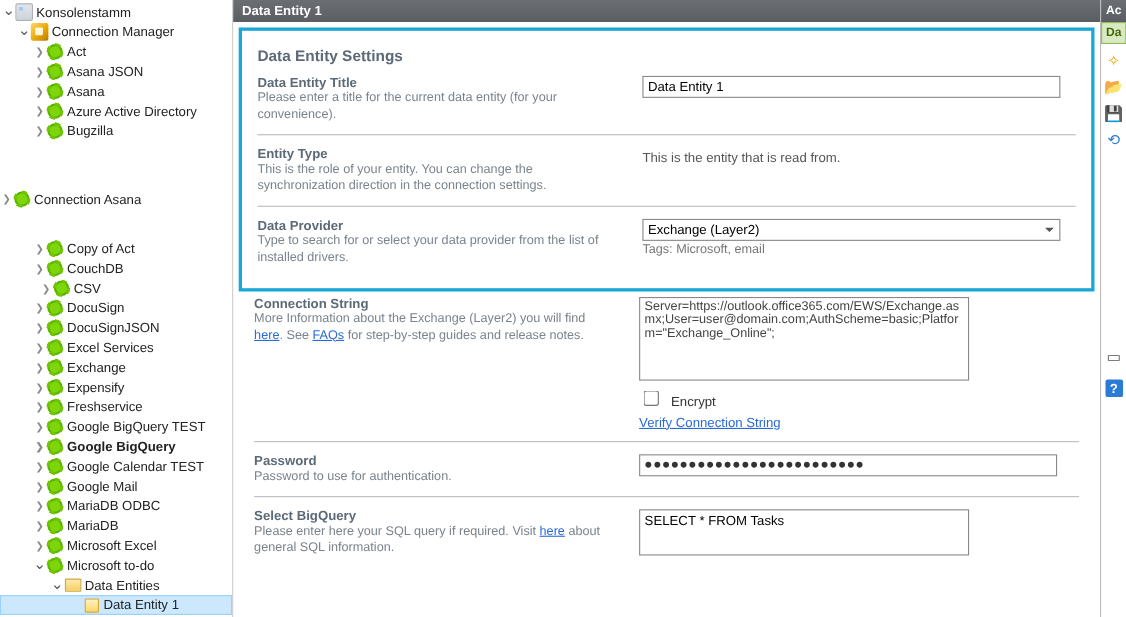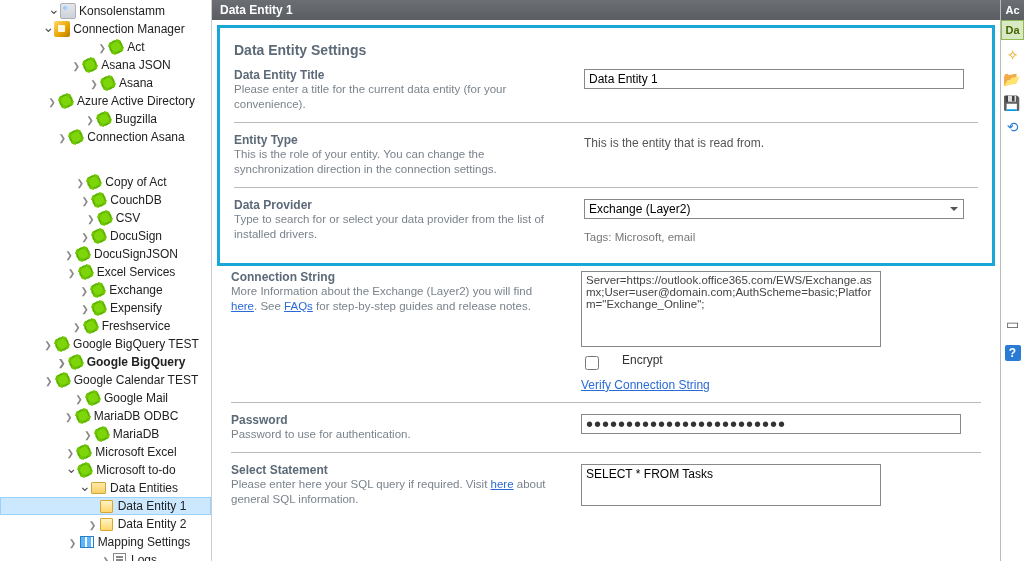--- a/index.html
+++ b/index.html
@@ -21,21 +21,20 @@
     border-right: 1px solid #ccc;
     overflow: hidden;
     background: #fff;
     padding-top: 2px;
   }
   .tree-row {
     display: flex;
     align-items: center;
     height: 18px;
     white-space: nowrap;
-    justify-content: center;
   }
   .tree-row.selected {
     background: #cce8ff;
     border: 1px solid #99d1ff;
     height: 18px;
   }
   .tree-chevron {
     width: 12px;
     text-align: center;
     color: #777;
@@ -212,21 +211,21 @@
     padding-top:2px;
   }
   hr.div {
     border:none;border-top:1px solid #bbb;
     margin:10px 0;
   }
   .plain-form {
     padding:4px 14px;
   }
   .checkbox-row {
-    display:flex;align-items:flex-start;gap:20px;
+    display:flex;align-items:flex-end;gap:8px;
     margin:3px 0 5px 0;
   }
   .checkbox-row input { width:14px;height:14px; }
   .link { color:#2a6bd6; text-decoration:underline; cursor:pointer;}
   .dots-input {
     width:380px;height:20px;border:1px solid #888;
     font-size:20px;letter-spacing:1px;line-height:10px;
     padding:0 4px;
     display:flex;align-items:center;
     overflow:hidden;
@@ -318,42 +317,42 @@
         </span>
         <span class="tree-label">Azure Active Directory</span>
       </div>
       <div class="tree-row" style="padding-left: 30px;">
         <span class="tree-chevron chev-right"></span>
         <span class="tree-icon">
           <span class="gear-icon"></span>
         </span>
         <span class="tree-label">Bugzilla</span>
       </div>
-      <div class="tree-row" style="padding-left: 30px;">
+      <div class="tree-row" style=" margin-top: 44px;">
         <span class="tree-chevron chev-right"></span>
         <span class="tree-icon">
           <span class="gear-icon"></span>
         </span>
         <span class="tree-label">Connection Asana</span>
       </div>
       <div class="tree-row" style="padding-left: 30px; margin-top: 27px;">
         <span class="tree-chevron chev-right"></span>
         <span class="tree-icon">
           <span class="gear-icon"></span>
         </span>
         <span class="tree-label">Copy of Act</span>
       </div>
       <div class="tree-row" style="padding-left: 30px;">
         <span class="tree-chevron chev-right"></span>
         <span class="tree-icon">
           <span class="gear-icon"></span>
         </span>
         <span class="tree-label">CouchDB</span>
       </div>
-      <div class="tree-row" style="padding-left: 14px;">
+      <div class="tree-row" style="padding-left: 36px;">
         <span class="tree-chevron chev-right"></span>
         <span class="tree-icon">
           <span class="gear-icon"></span>
         </span>
         <span class="tree-label">CSV</span>
       </div>
       <div class="tree-row" style="padding-left: 30px;">
         <span class="tree-chevron chev-right"></span>
         <span class="tree-icon">
           <span class="gear-icon"></span>
@@ -534,21 +533,21 @@
 
       <div class="field-row">
         <div class="field-left">
           <div class="field-label">Data Provider</div>
           <div class="field-desc">Type to search for or select your data provider from the list of installed drivers.</div>
         </div>
         <div class="field-right">
           <div class="select-wrap">
             <input class="select-input" value="Exchange (Layer2)" style="">
           </div>
-          <div class="static-text" style="margin-top:10px;color:#777;font-size:11.5px">Tags: Microsoft, email</div>
+          <div class="static-text" style="margin-top:0;color:#777;font-size:11.5px">Tags: Microsoft, email</div>
         </div>
       </div>
     </div>
 
     <div class="plain-form">
       <div class="field-row">
         <div class="field-left">
           <div class="field-label">Connection String</div>
           <div class="field-desc">
             <span>More Information about the Exchange (Layer2) you will find </span><a class="link">here</a><span>. See </span><a class="link">FAQs</a><span> for step-by-step guides and release notes.</span>
@@ -573,21 +572,21 @@
         <div class="field-right">
           <div class="dots-input">
             <span>•••••••••••••••••••••••••</span>
           </div>
         </div>
       </div>
       <hr class="div">
 
       <div class="field-row">
         <div class="field-left">
-          <div class="field-label">Select Statement</div>
+          <div class="field-label">Select BigQuery</div>
           <div class="field-desc">
             <span>Please enter here your SQL query if required. Visit </span><a class="link">here</a><span> about general SQL information.</span>
           </div>
         </div>
         <div class="field-right">
           <textarea class="select-area" style="">SELECT * FROM Tasks</textarea>
         </div>
       </div>
     </div>
 

